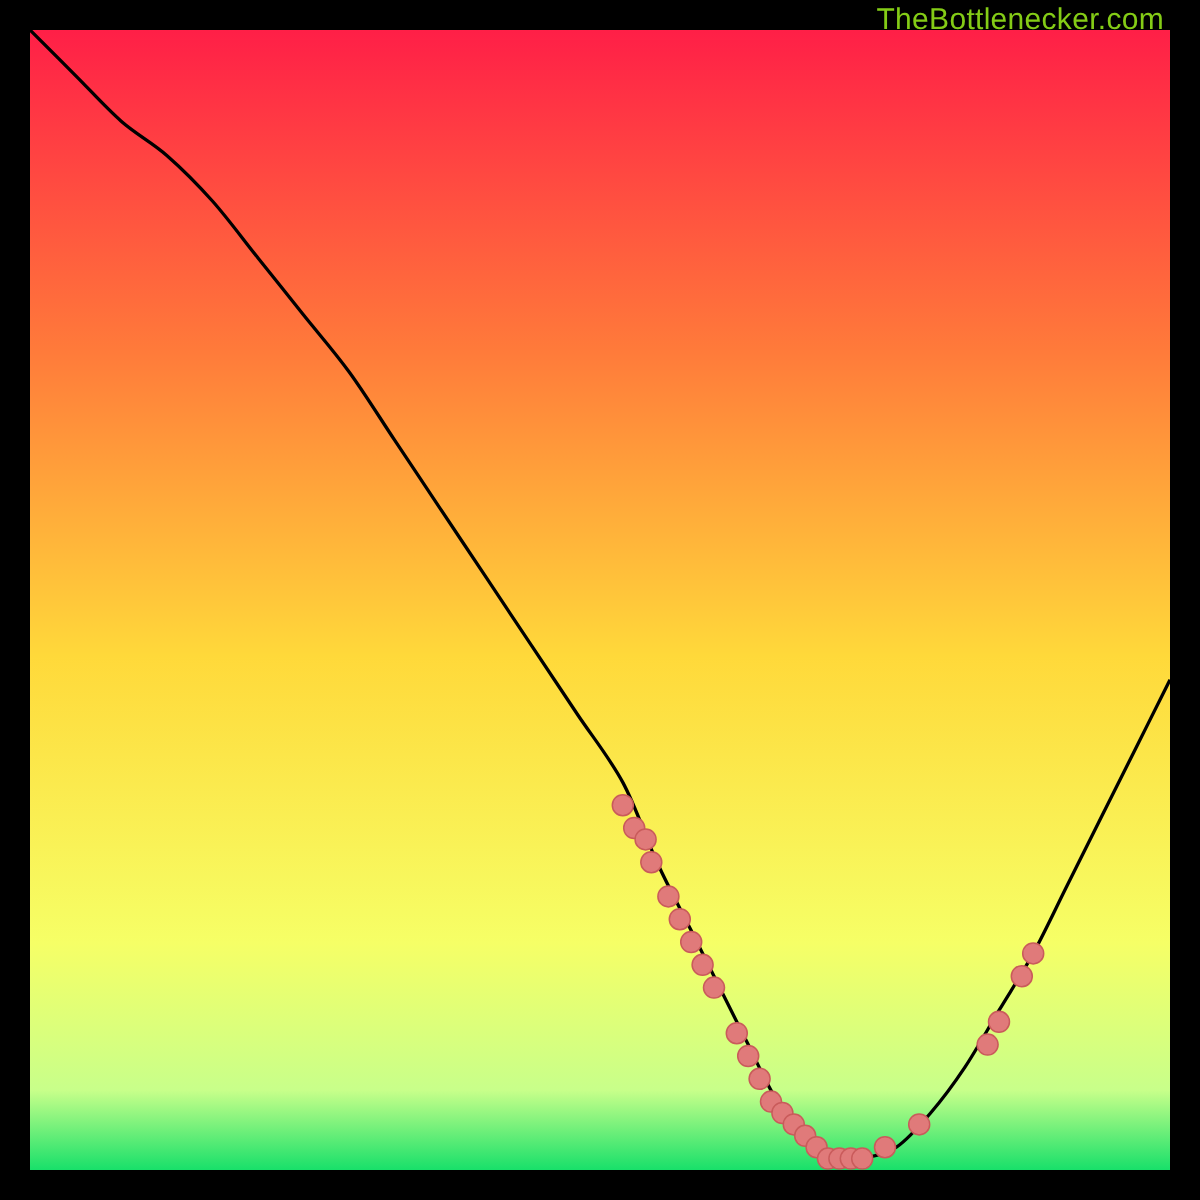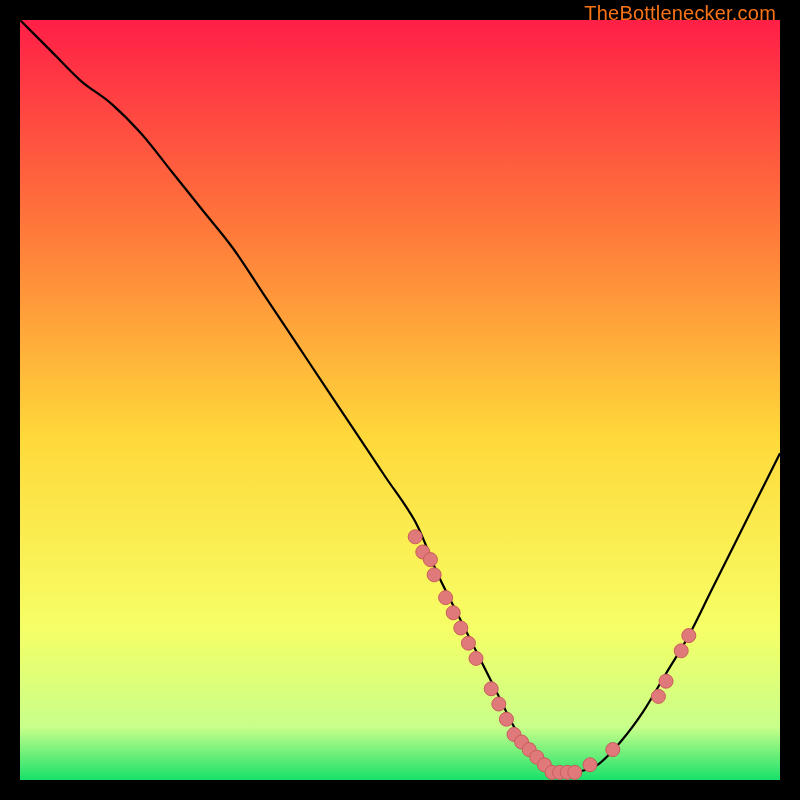--- a/index.html
+++ b/index.html
@@ -23,21 +23,21 @@
     position: absolute;
     left: 0;
     top: 0;
     width: 760px;
     height: 760px;
   }
   .attribution {
     position: absolute;
     top: 2px;
     right: 24px;
-    color: #f97316;
+    color: #84cc16;
     font-size: 20px;
     font-weight: 500;
     letter-spacing: 0.2px;
   }
 </style>
 </head>
 <body>
 
 <div class="attribution">TheBottlenecker.com</div>
 

